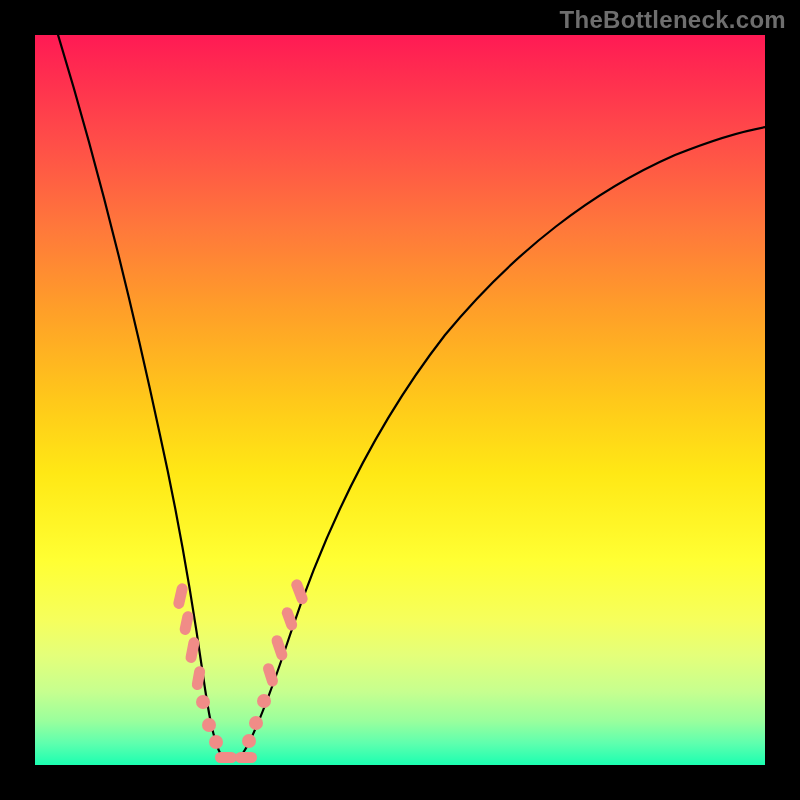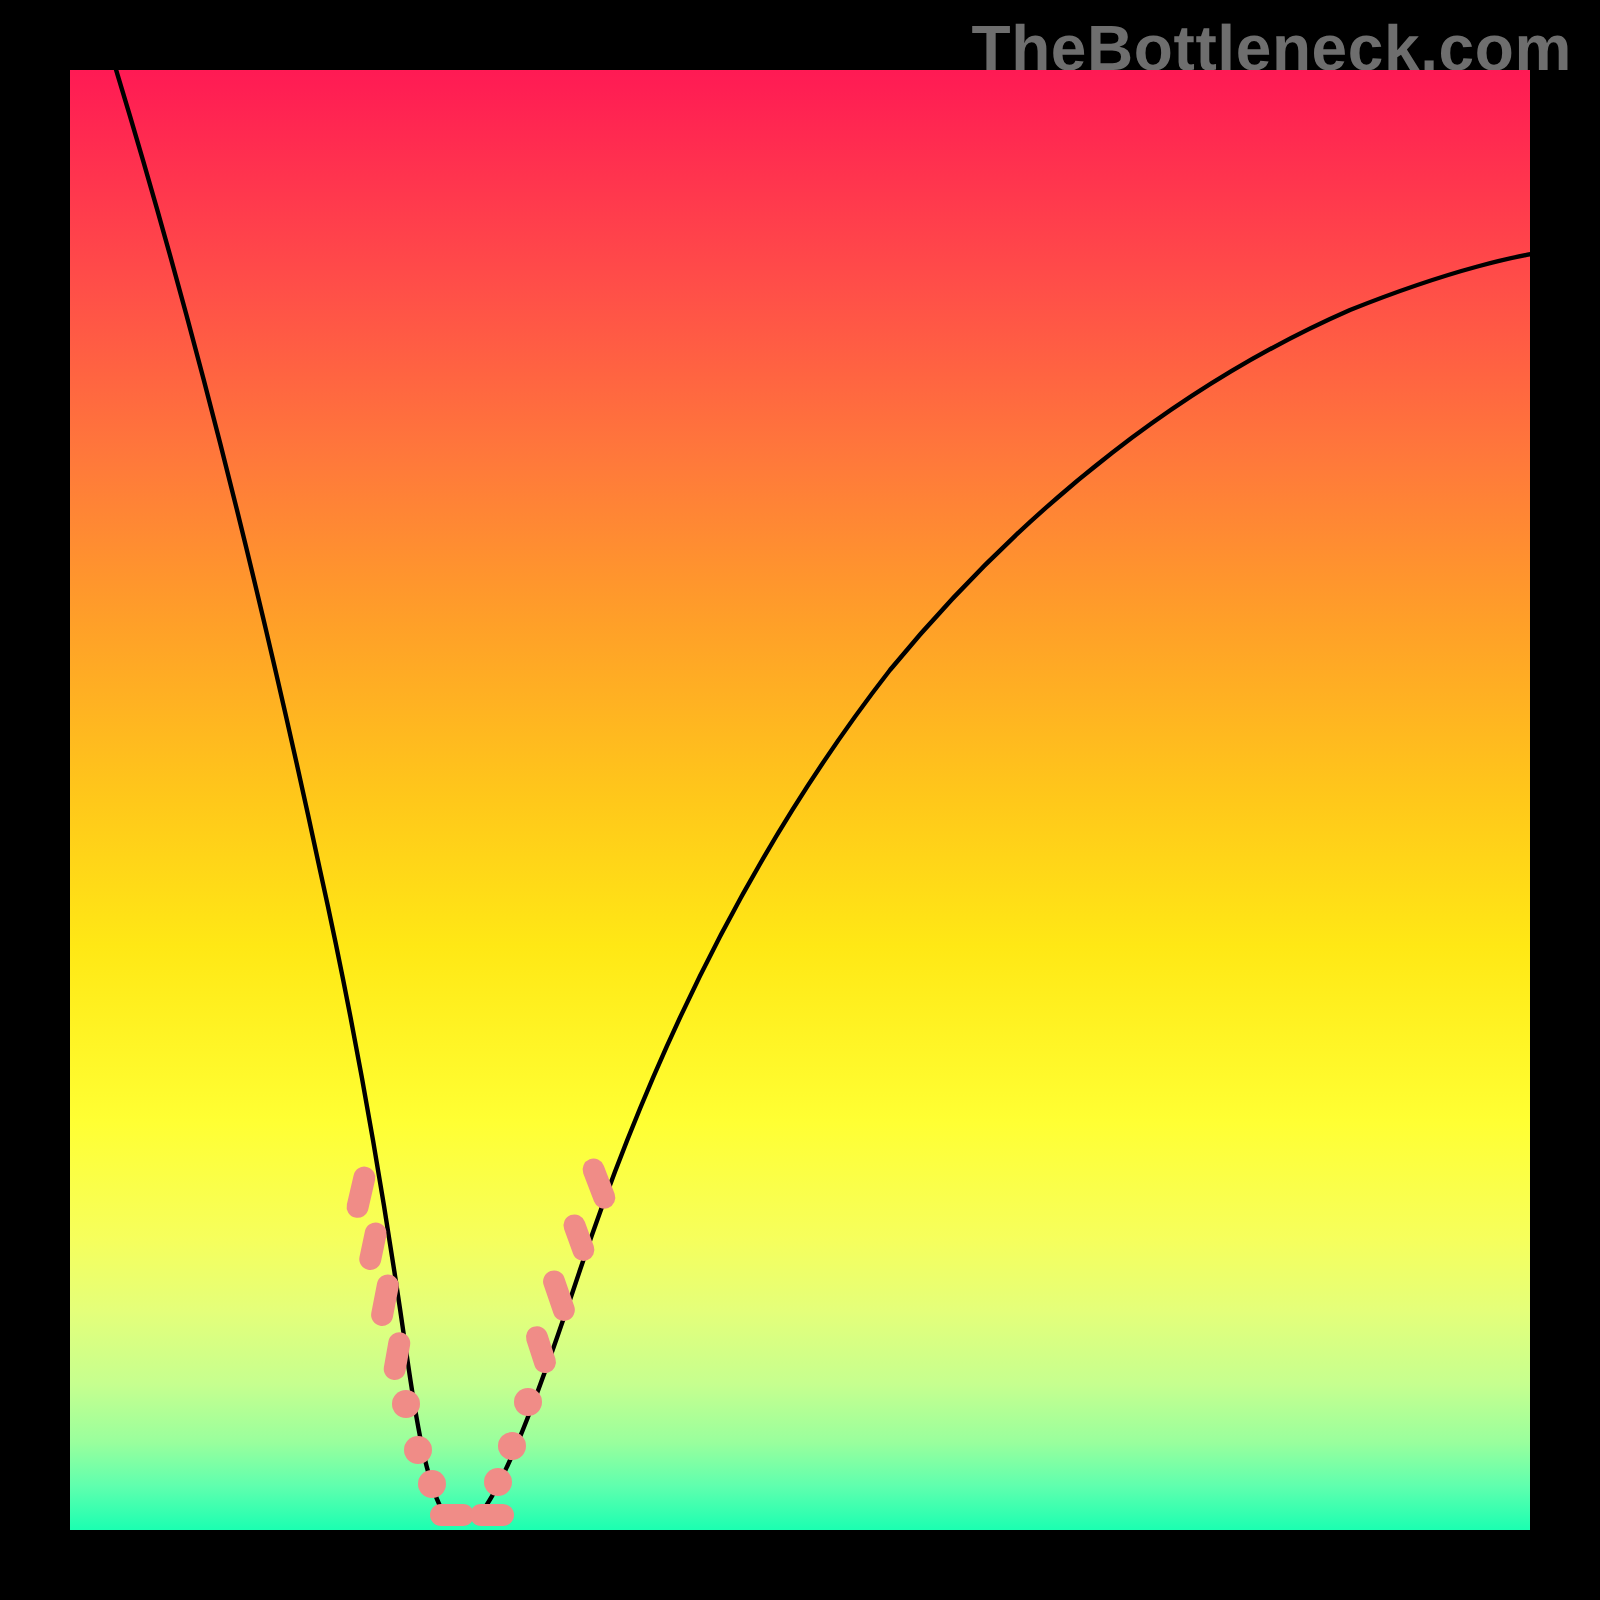--- a/index.html
+++ b/index.html
@@ -48,21 +48,21 @@
       #99ff9d 94%,
       #5fffae 97%,
       #1bffb1 100%
     );
   }
   .watermark {
     position: absolute;
     top: 6px;
     right: 14px;
     font-family: Arial, Helvetica, sans-serif;
-    font-size: 32px;
+    font-size: 24px;
     font-weight: 600;
     color: #6e6e6e;
     letter-spacing: 0.3px;
   }
   svg.curves {
     position: absolute;
     left: 0;
     top: 0;
     width: 730px;
     height: 730px;

